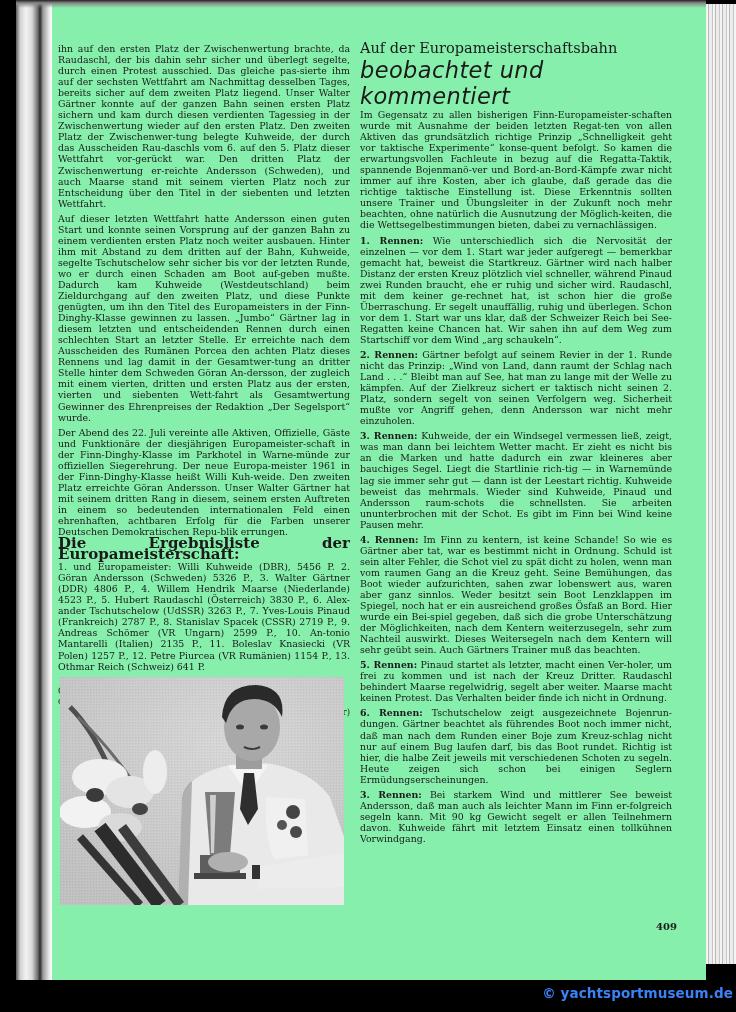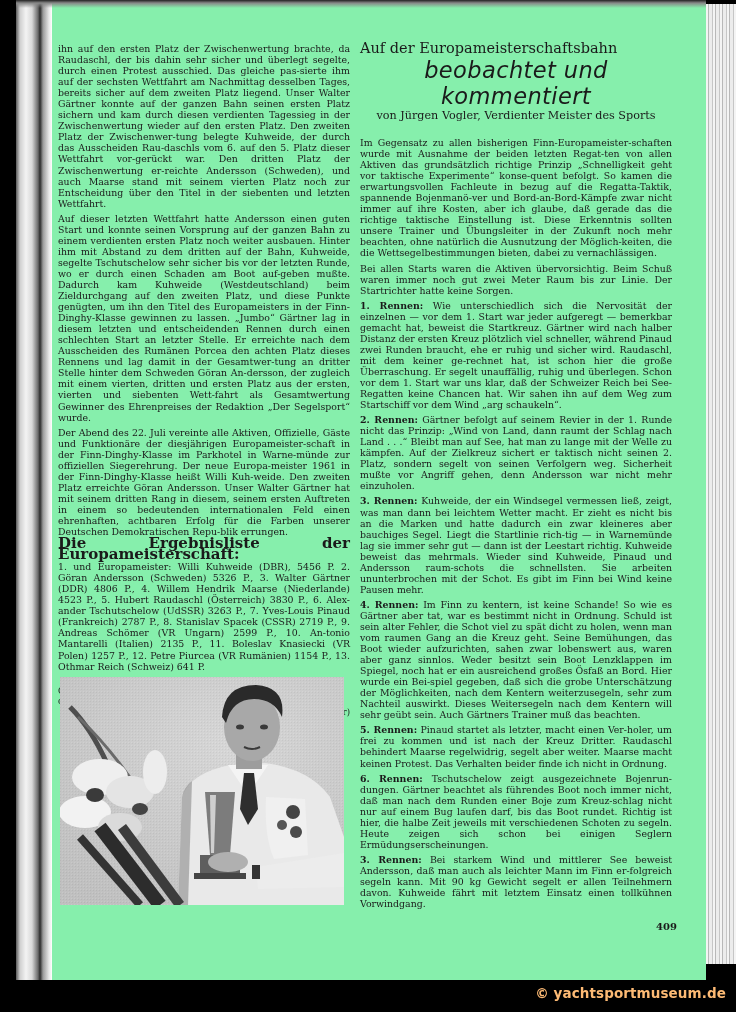--- a/index.html
+++ b/index.html
@@ -30,27 +30,27 @@
   .lead-bold { font-weight: bold; }
   .results-heading { font-weight: bold; font-size: 15px; margin: 1px 0 1px 0; }
 
   .caption { font-size: 8.6px; line-height: 10.5px; margin-top: 14px; text-align: left; }
   .caption .credit { display: block; text-align: right; }
 
   .photo { position: absolute; left: 44px; top: 677px; width: 284px; height: 228px; overflow: hidden;
     background: #d4d4d4; }
 
   .heading-top { text-align: left; font-size: 14.5px; line-height: 17px; margin-top: 2px; }
-  .heading-main { text-align: center; font-family: "DejaVu Sans", "Liberation Sans", sans-serif; font-style: italic;
+  .heading-main { text-align: left; font-family: "DejaVu Sans", "Liberation Sans", sans-serif; font-style: italic;
     font-size: 22.5px; line-height: 26px; letter-spacing: 0.4px; }
   .heading-byline { text-align: center; font-size: 11.2px; line-height: 14px; margin-bottom: 14px; }
 
   .page-number { position: absolute; left: 640px; top: 921px; font-size: 10px; font-weight: bold; }
 
-  .watermark { position: absolute; right: 10px; top: 985px; color: #fdba74; font-family: "DejaVu Sans", "Liberation Sans", sans-serif;
+  .watermark { position: absolute; right: 3px; top: 985px; color: #3b82f6; font-family: "DejaVu Sans", "Liberation Sans", sans-serif;
     font-size: 13.5px; font-weight: bold; letter-spacing: 0.1px; }
 </style>
 </head>
 <body>
 
 <div class="scan">
   <div class="gutter"></div>
   <div class="top-shadow"></div>
 
   <div class="col col-left">
@@ -124,24 +124,22 @@
         <path d="M40 150 L100 228" stroke="#2c2c2c" stroke-width="14"></path>
         <path d="M62 150 L120 228" stroke="#3c3c3c" stroke-width="10"></path>
         <path d="M20 160 L80 228" stroke="#333" stroke-width="8"></path>
       </g>
     </svg>
   </div>
 
   <div class="col col-right">
     <div class="heading-top">Auf der Europameisterschaftsbahn</div>
     <div class="heading-main">beobachtet und kommentiert</div>
-    <div class="heading-byline">von Jürgen Vogler, Verdienter Meister des Sports</div>
 
     <p>Im Gegensatz zu allen bisherigen Finn-Europameister-schaften wurde mit Ausnahme der beiden letzten Regat-ten von allen Aktiven das grundsätzlich richtige Prinzip „Schnelligkeit geht vor taktische Experimente“ konse-quent befolgt. So kamen die erwartungsvollen Fachleute in bezug auf die Regatta-Taktik, spannende Bojenmanö-ver und Bord-an-Bord-Kämpfe zwar nicht immer auf ihre Kosten, aber ich glaube, daß gerade das die richtige taktische Einstellung ist. Diese Erkenntnis sollten unsere Trainer und Übungsleiter in der Zukunft noch mehr beachten, ohne natürlich die Ausnutzung der Möglich-keiten, die die Wettsegelbestimmungen bieten, dabei zu vernachlässigen.</p>
-    <p>Bei allen Starts waren die Aktiven übervorsichtig. Beim Schuß waren immer noch gut zwei Meter Raum bis zur Linie. Der Startrichter hatte keine Sorgen.</p>
 
     <p><span class="lead-bold">1. Rennen:</span><span> Wie unterschiedlich sich die Nervosität der einzelnen — vor dem 1. Start war jeder aufgeregt — bemerkbar gemacht hat, beweist die Startkreuz. Gärtner wird nach halber Distanz der ersten Kreuz plötzlich viel schneller, während Pinaud zwei Runden braucht, ehe er ruhig und sicher wird. Raudaschl, mit dem keiner ge-rechnet hat, ist schon hier die große Überraschung. Er segelt unauffällig, ruhig und überlegen. Schon vor dem 1. Start war uns klar, daß der Schweizer Reich bei See-Regatten keine Chancen hat. Wir sahen ihn auf dem Weg zum Startschiff vor dem Wind „arg schaukeln“.</span></p>
     <p><span class="lead-bold">2. Rennen:</span><span> Gärtner befolgt auf seinem Revier in der 1. Runde nicht das Prinzip: „Wind von Land, dann raumt der Schlag nach Land . . .“ Bleibt man auf See, hat man zu lange mit der Welle zu kämpfen. Auf der Zielkreuz sichert er taktisch nicht seinen 2. Platz, sondern segelt von seinen Verfolgern weg. Sicherheit mußte vor Angriff gehen, denn Andersson war nicht mehr einzuholen.</span></p>
     <p><span class="lead-bold">3. Rennen:</span><span> Kuhweide, der ein Windsegel vermessen ließ, zeigt, was man dann bei leichtem Wetter macht. Er zieht es nicht bis an die Marken und hatte dadurch ein zwar kleineres aber bauchiges Segel. Liegt die Startlinie rich-tig — in Warnemünde lag sie immer sehr gut — dann ist der Leestart richtig. Kuhweide beweist das mehrmals. Wieder sind Kuhweide, Pinaud und Andersson raum-schots die schnellsten. Sie arbeiten ununterbrochen mit der Schot. Es gibt im Finn bei Wind keine Pausen mehr.</span></p>
     <p><span class="lead-bold">4. Rennen:</span><span> Im Finn zu kentern, ist keine Schande! So wie es Gärtner aber tat, war es bestimmt nicht in Ordnung. Schuld ist sein alter Fehler, die Schot viel zu spät dicht zu holen, wenn man vom raumen Gang an die Kreuz geht. Seine Bemühungen, das Boot wieder aufzurichten, sahen zwar lobenswert aus, waren aber ganz sinnlos. Weder besitzt sein Boot Lenzklappen im Spiegel, noch hat er ein ausreichend großes Ösfaß an Bord. Hier wurde ein Bei-spiel gegeben, daß sich die grobe Unterschätzung der Möglichkeiten, nach dem Kentern weiterzusegeln, sehr zum Nachteil auswirkt. Dieses Weitersegeln nach dem Kentern will sehr geübt sein. Auch Gärtners Trainer muß das beachten.</span></p>
     <p><span class="lead-bold">5. Rennen:</span><span> Pinaud startet als letzter, macht einen Ver-holer, um frei zu kommen und ist nach der Kreuz Dritter. Raudaschl behindert Maarse regelwidrig, segelt aber weiter. Maarse macht keinen Protest. Das Verhalten beider finde ich nicht in Ordnung.</span></p>
     <p><span class="lead-bold">6. Rennen:</span><span> Tschutschelow zeigt ausgezeichnete Bojenrun-dungen. Gärtner beachtet als führendes Boot noch immer nicht, daß man nach dem Runden einer Boje zum Kreuz-schlag nicht nur auf einem Bug laufen darf, bis das Boot rundet. Richtig ist hier, die halbe Zeit jeweils mit verschiedenen Schoten zu segeln. Heute zeigen sich schon bei einigen Seglern Ermüdungserscheinungen.</span></p>
     <p><span class="lead-bold">3. Rennen:</span><span> Bei starkem Wind und mittlerer See beweist Andersson, daß man auch als leichter Mann im Finn er-folgreich segeln kann. Mit 90 kg Gewicht segelt er allen Teilnehmern davon. Kuhweide fährt mit letztem Einsatz einen tollkühnen Vorwindgang.</span></p>
   </div>
 

